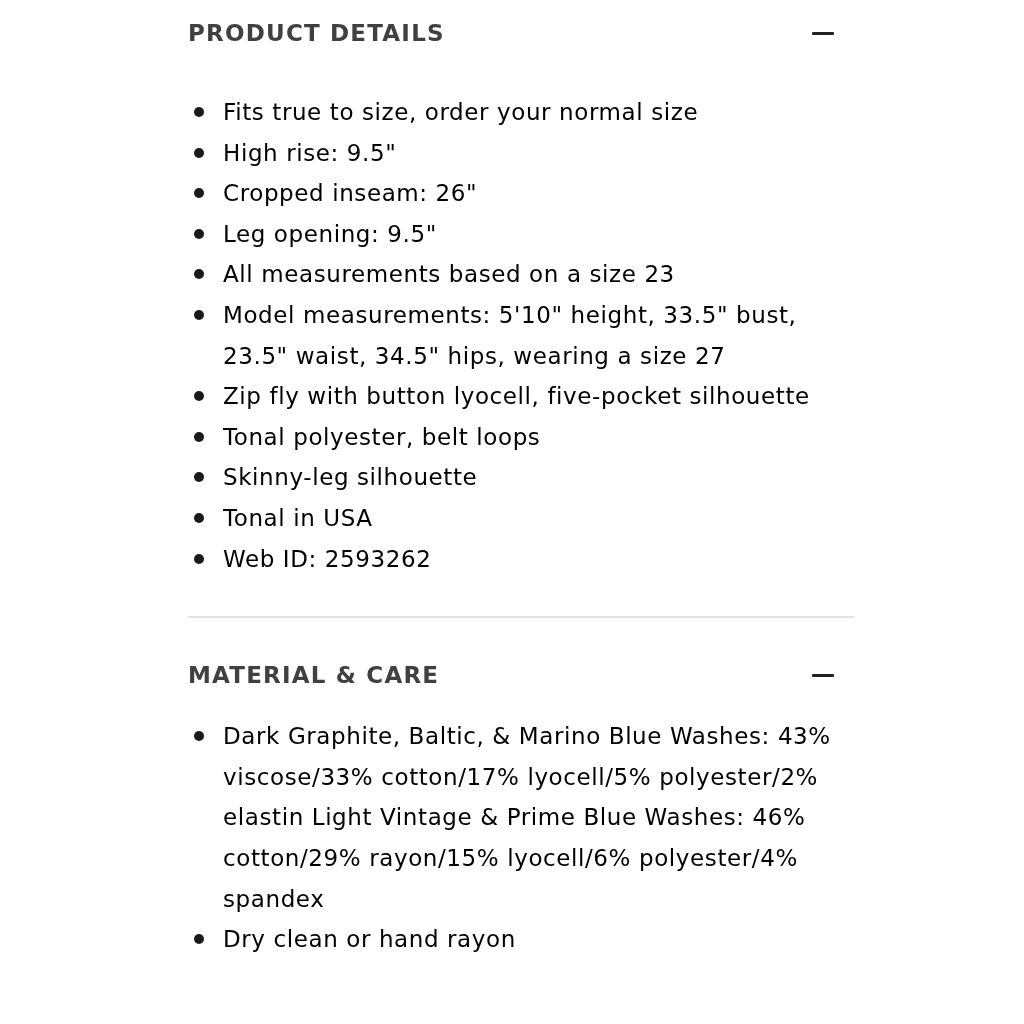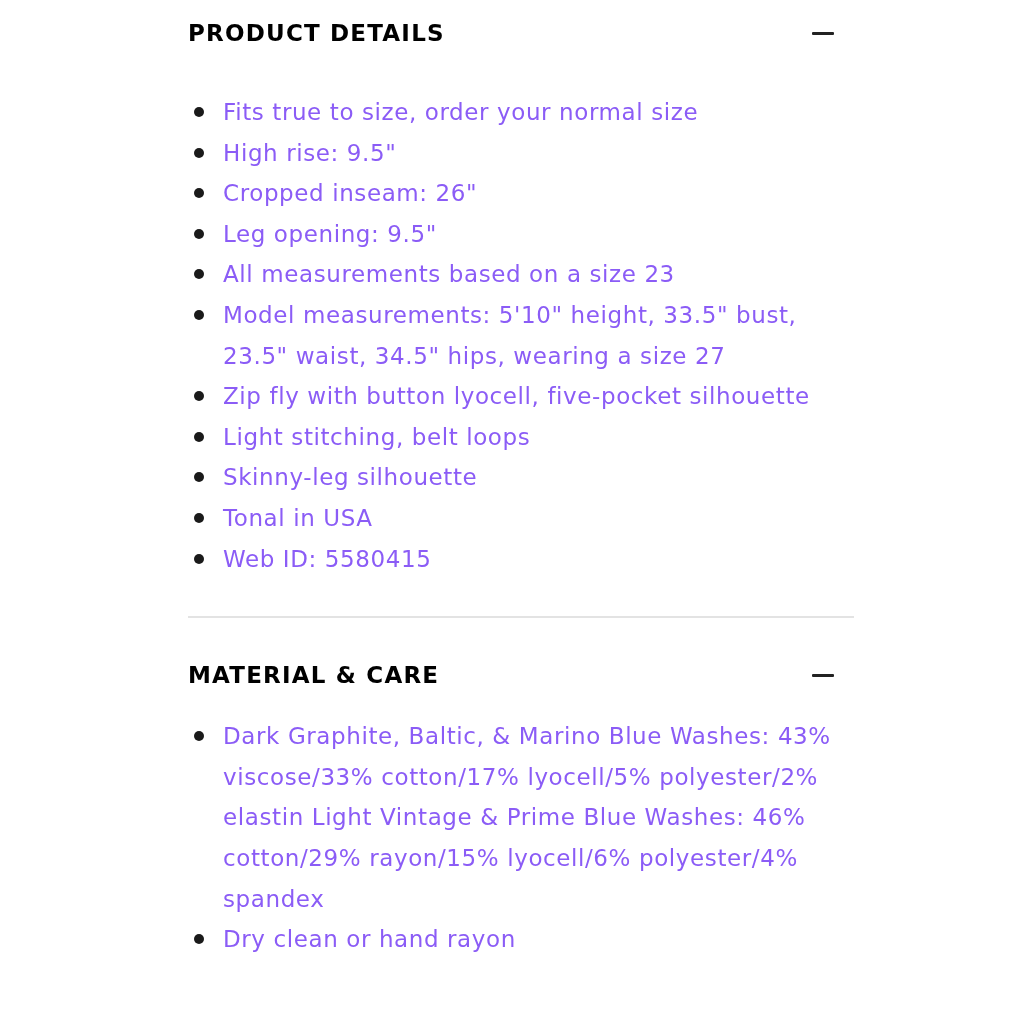--- a/index.html
+++ b/index.html
@@ -26,40 +26,40 @@
       align-items: center;
       justify-content: space-between;
       height: 66px;
       cursor: pointer;
     }
     .section-title {
       font-family: "DejaVu Sans", sans-serif;
       font-weight: bold;
       font-size: 23px;
       letter-spacing: 1.2px;
-      color: #000000;
+      color: #404040;
     }
     .collapse-icon {
       width: 22px;
       height: 3px;
       background: #222;
       margin-right: 20px;
       border-radius: 1px;
     }
     .section-body {
       list-style: none;
       margin: 0;
       padding: 0;
     }
     .bullet-item {
       position: relative;
       padding-left: 35px;
       font-size: 23px;
       line-height: 40.6px;
-      color: #8b5cf6;
+      color: #000000;
       letter-spacing: 0.6px;
     }
     .bullet-dot {
       position: absolute;
       left: 6px;
       top: 15px;
       width: 10px;
       height: 10px;
       border-radius: 50%;
       background: #1a1a1a;
@@ -85,24 +85,24 @@
   </div>
 
   <ul class="section-body" id="details-list">
     <li class="bullet-item"><span class="bullet-dot"></span><span>Fits true to size, order your normal size</span></li>
     <li class="bullet-item"><span class="bullet-dot"></span><span>High rise: 9.5"</span></li>
     <li class="bullet-item"><span class="bullet-dot"></span><span>Cropped inseam: 26"</span></li>
     <li class="bullet-item"><span class="bullet-dot"></span><span>Leg opening: 9.5"</span></li>
     <li class="bullet-item"><span class="bullet-dot"></span><span>All measurements based on a size 23</span></li>
     <li class="bullet-item"><span class="bullet-dot"></span><span>Model measurements: 5'10" height, 33.5" bust, 23.5" waist, 34.5" hips, wearing a size 27</span></li>
     <li class="bullet-item"><span class="bullet-dot"></span><span>Zip fly with button lyocell, five-pocket silhouette</span></li>
-    <li class="bullet-item"><span class="bullet-dot"></span><span>Light stitching, belt loops</span></li>
+    <li class="bullet-item"><span class="bullet-dot"></span><span>Tonal polyester, belt loops</span></li>
     <li class="bullet-item"><span class="bullet-dot"></span><span>Skinny-leg silhouette</span></li>
     <li class="bullet-item"><span class="bullet-dot"></span><span>Tonal in USA</span></li>
-    <li class="bullet-item"><span class="bullet-dot"></span><span>Web ID: 5580415</span></li>
+    <li class="bullet-item"><span class="bullet-dot"></span><span>Web ID: 2593262</span></li>
   </ul>
 
   <div class="divider"></div>
 
   <div class="section-header" id="care-header">
     <span class="section-title">MATERIAL &amp; CARE</span>
     <span class="collapse-icon"></span>
   </div>
 
   <ul class="section-body" id="care-list">

